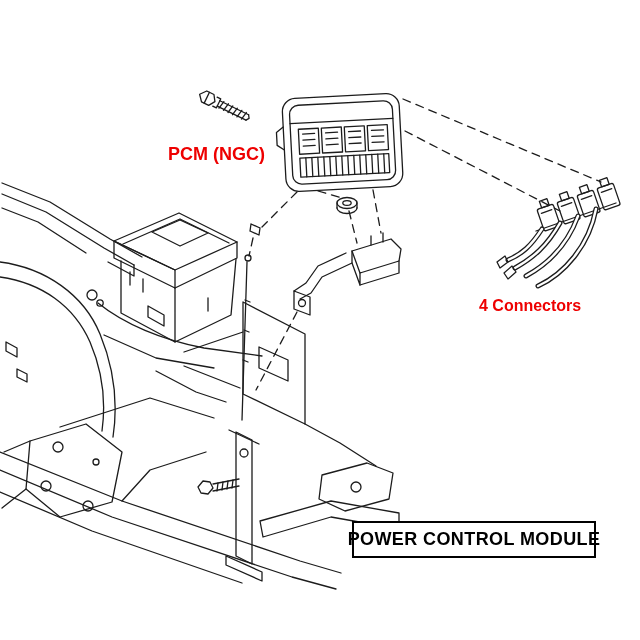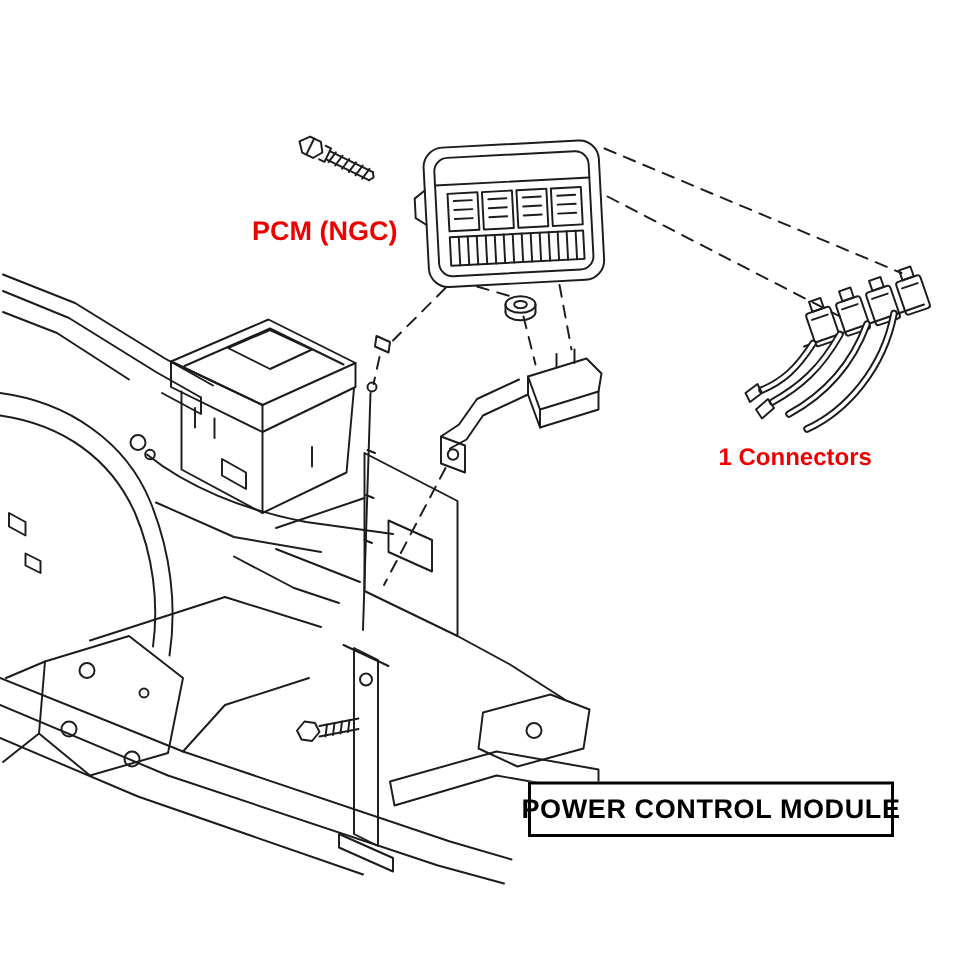--- a/index.html
+++ b/index.html
@@ -208,19 +208,19 @@
         <path d="M373,190 L381,233"></path>
         <path d="M297,192 L262,227"></path>
         <path d="M253,238 L249,256"></path>
         <path d="M297,312 L256,390"></path>
       </g>
 
     </g>
   </svg>
 
   <div class="label pcm-label">PCM (NGC)</div>
-  <div class="label connectors-label">1 Connectors</div>
+  <div class="label connectors-label">4 Connectors</div>
 
   <div class="title-box">
     <span>POWER CONTROL MODULE</span>
   </div>
 
 </div>
 
 </body></html>

